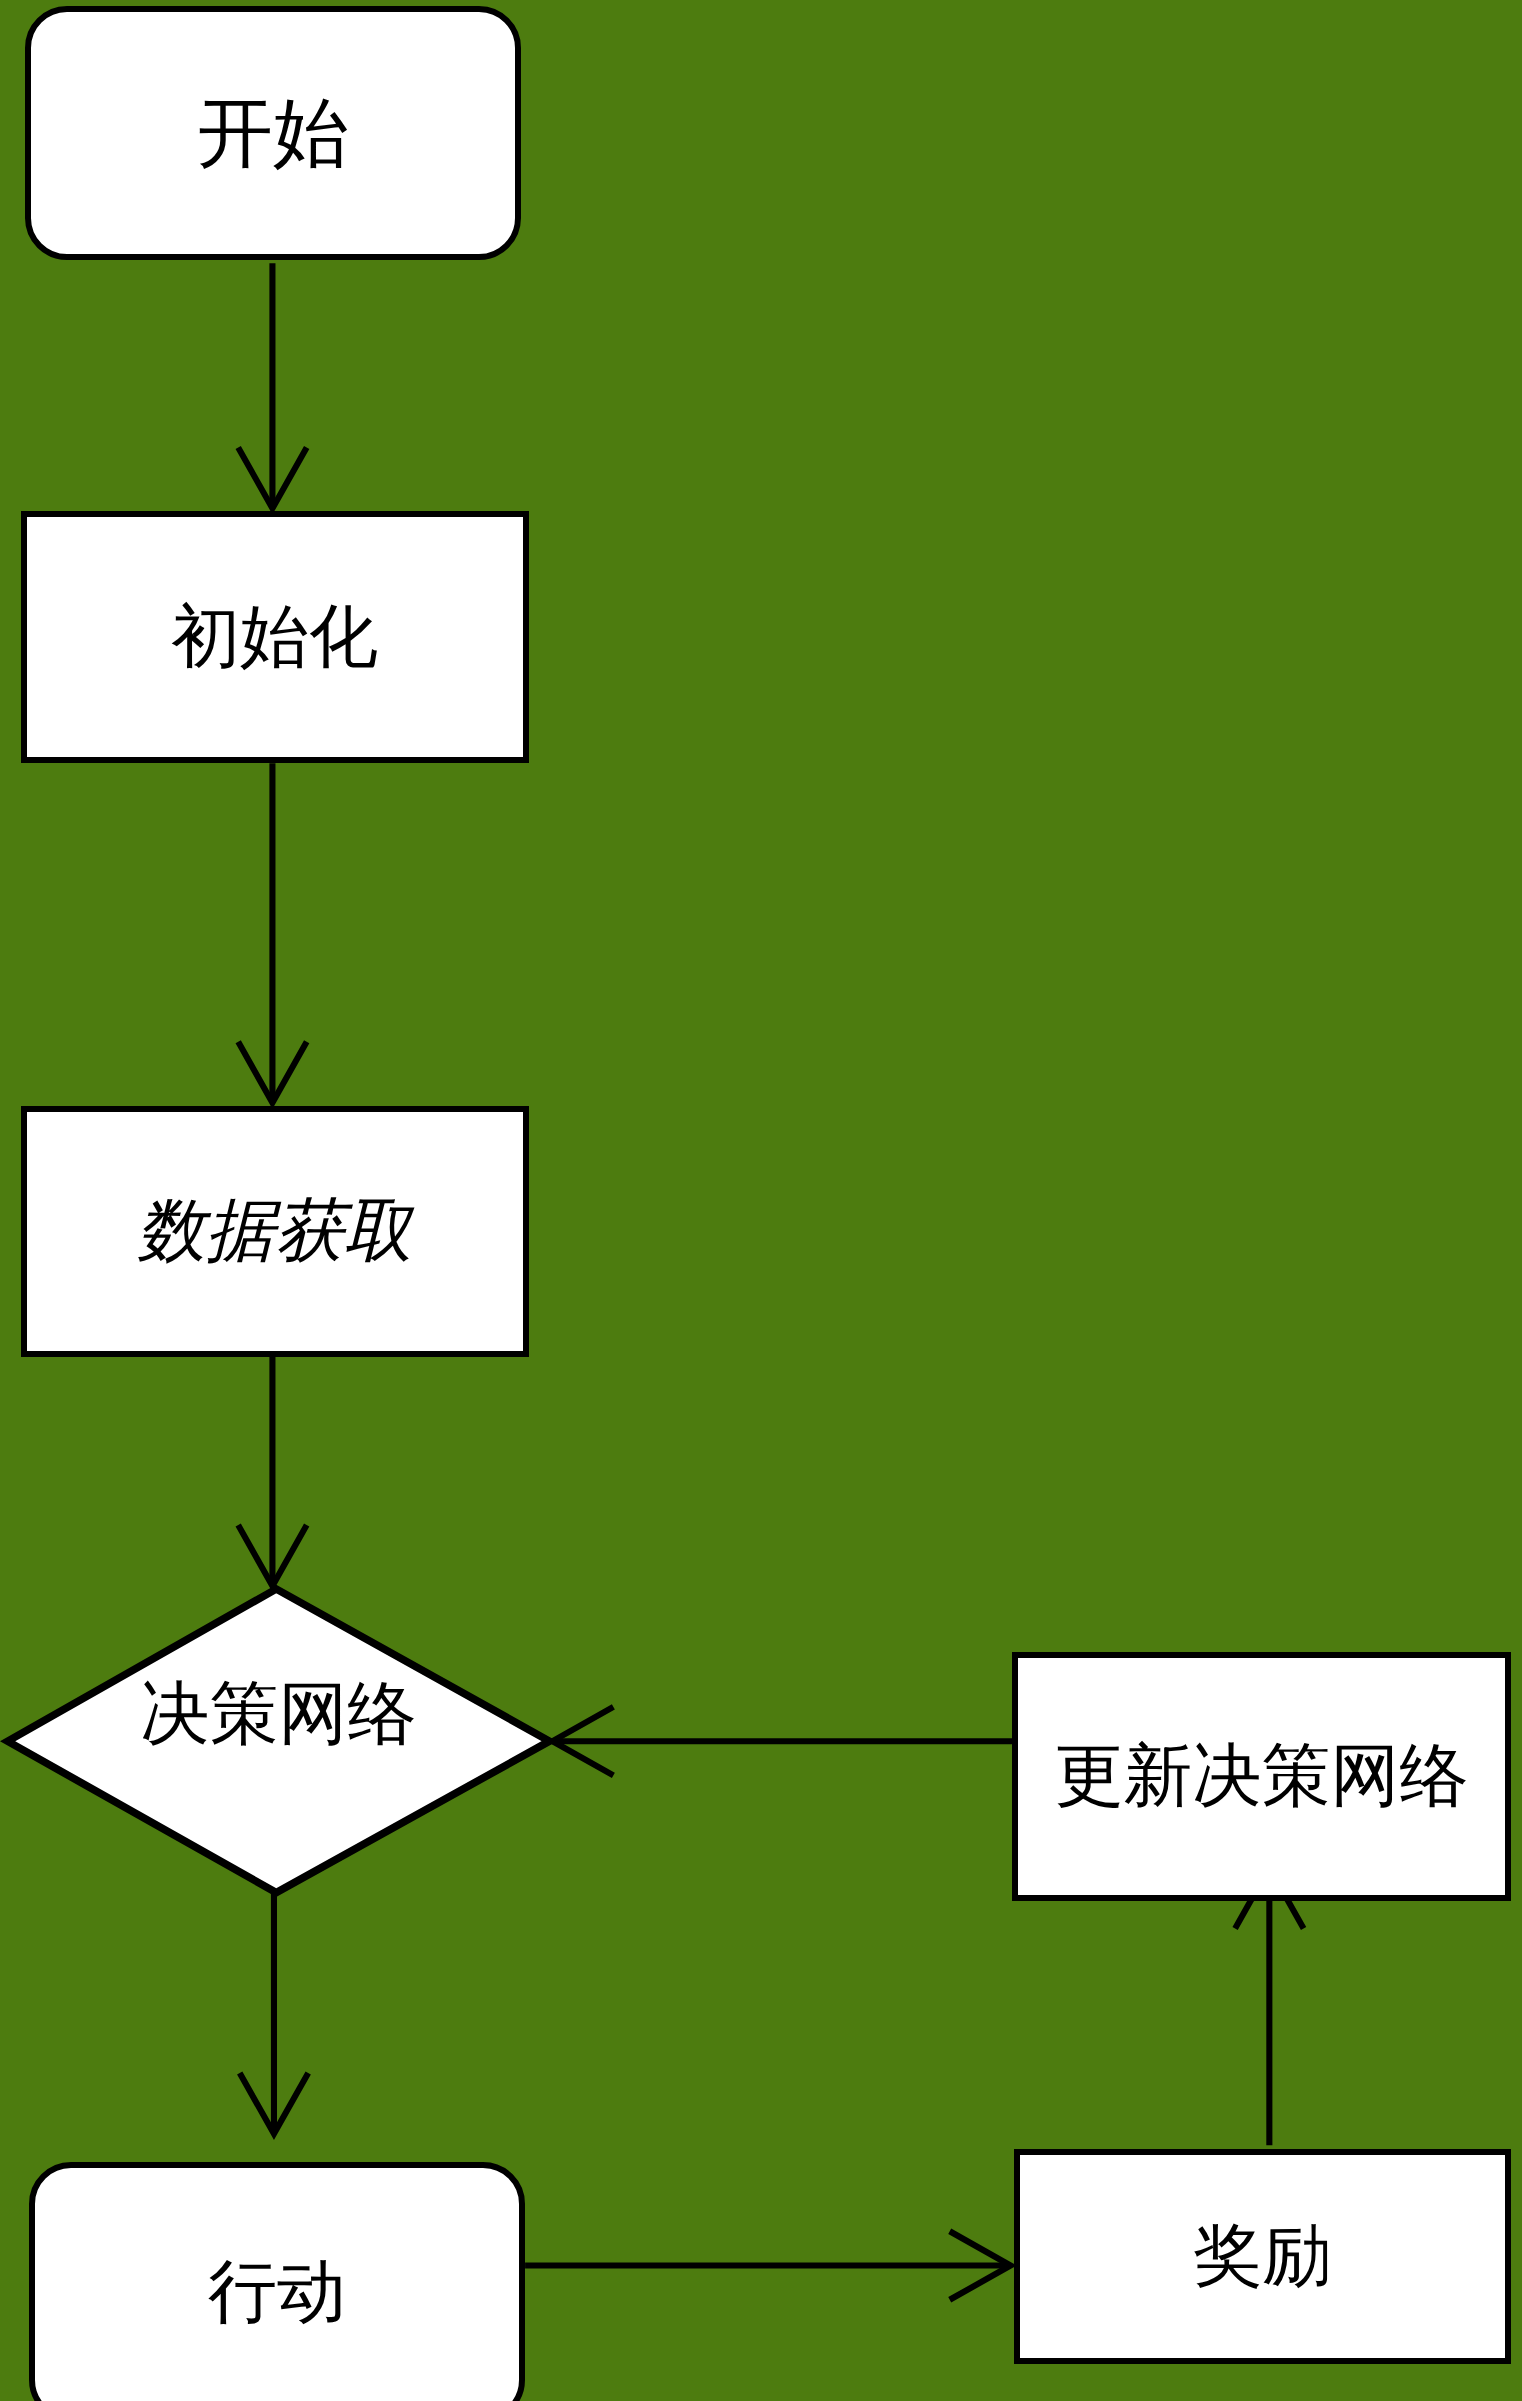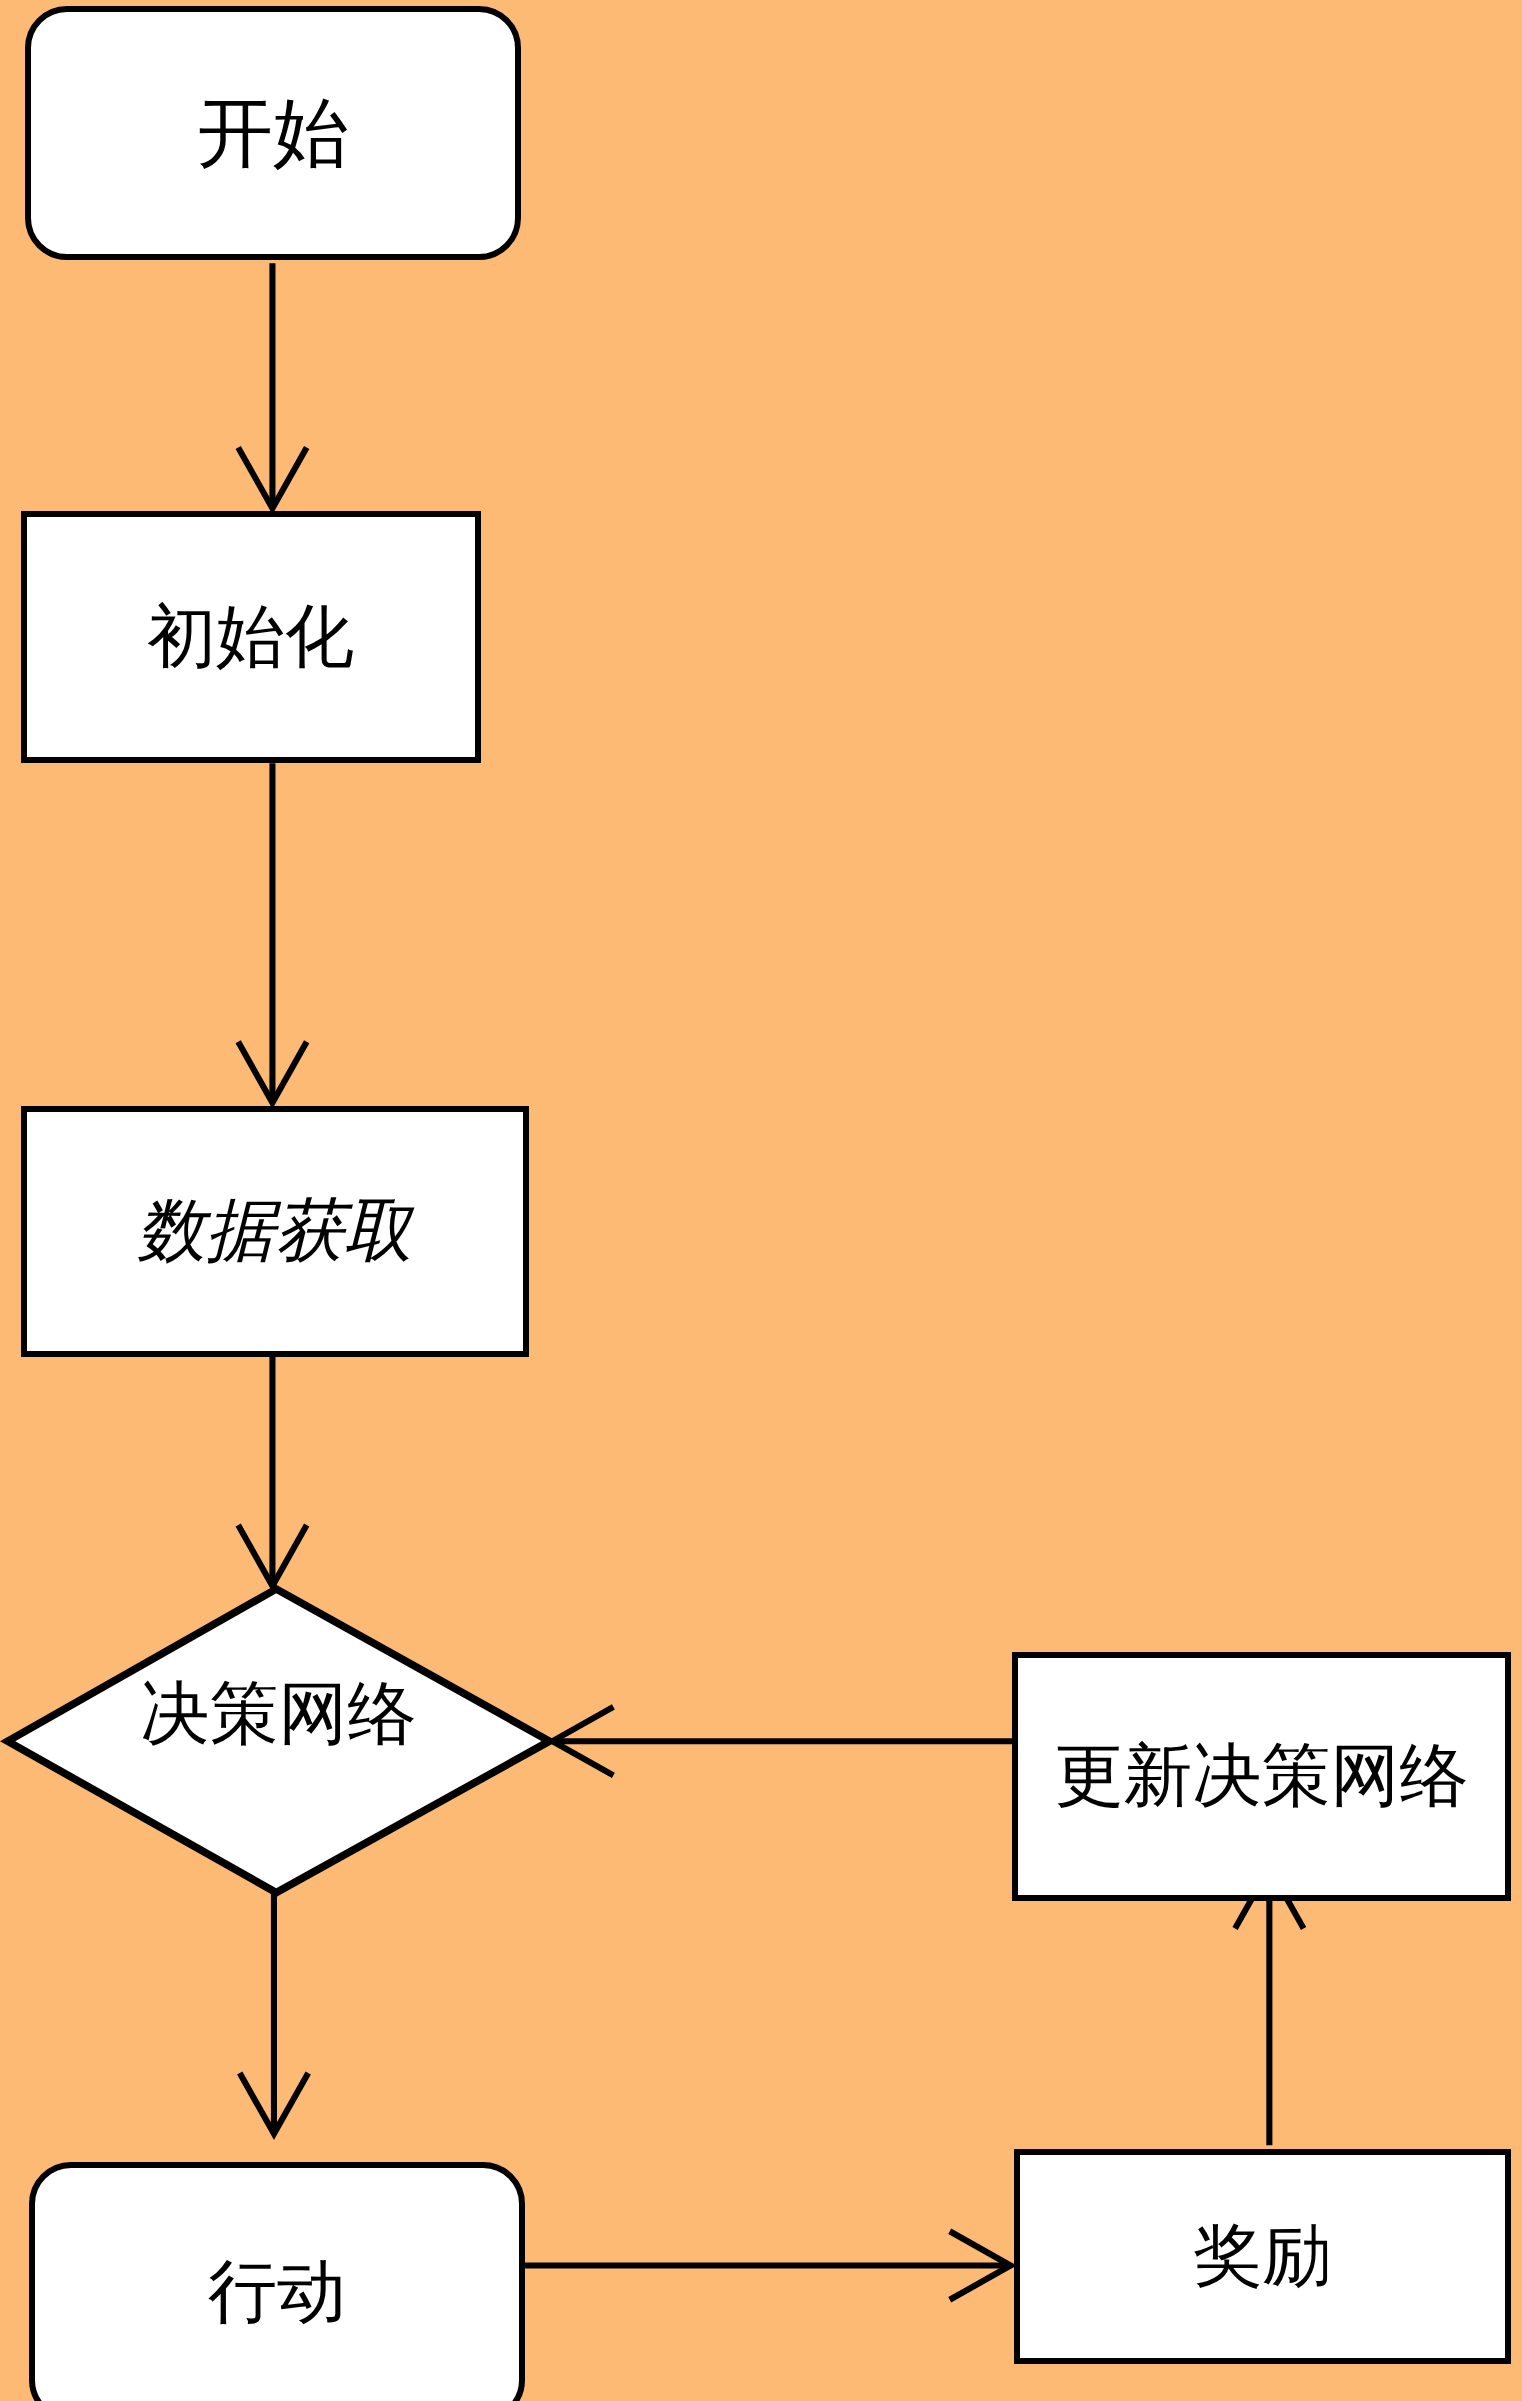--- a/index.html
+++ b/index.html
@@ -4,21 +4,21 @@
 <style>
   html, body {
     margin: 0;
     padding: 0;
     background: #ffffff;
   }
   .canvas {
     position: relative;
     width: 1522px;
     height: 2401px;
-    background: #fdba74;
+    background: #4d7c0f;
     font-family: "Liberation Serif", "DejaVu Serif", serif;
     color: #000000;
     text-align: right;
   }
   .connector-layer {
     position: absolute;
     left: 0;
     top: 0;
     width: 1522px;
     height: 2401px;
@@ -110,21 +110,21 @@
     <g>
       <line class="stroke" x1="1330" y1="2288" x2="726" y2="2288"></line>
       <polyline class="stroke" points="806,2243 726,2288 806,2333"></polyline>
     </g>
   </svg>
 
   <div class="node rounded start-node" style="left:25px; top:6px; width:496px; height:254px;">
     <span>开始</span>
   </div>
 
-  <div class="node rect" style="left:20.6px; top:511px; width:460px; height:252px;">
+  <div class="node rect" style="left:20.6px; top:511px; width:508px; height:252px;">
     <span>初始化</span>
   </div>
 
   <div class="node rect" style="left:20.6px; top:1106px; width:508px; height:251px;font-style:italic;">
     <span>数据获取</span>
   </div>
 
   <div class="diamond-label" style="left:50px; top:1678px; width:457px; height:72px;">
     <span>决策网络</span>
   </div>

